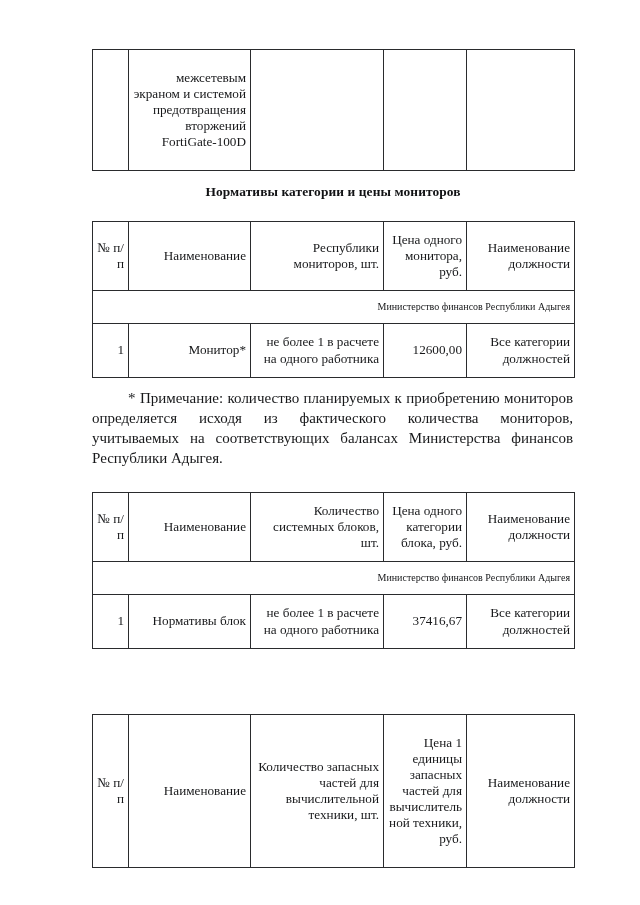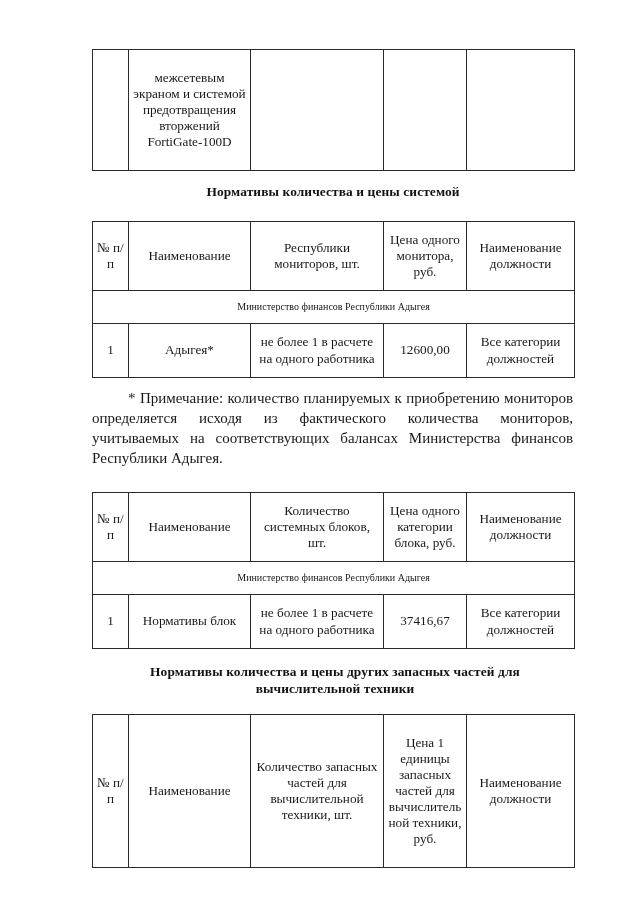--- a/index.html
+++ b/index.html
@@ -27,21 +27,21 @@
 
   
   .doc-table {
     border-collapse: collapse;
     table-layout: fixed;
     position: absolute;
     background: #fff;
   }
   .doc-table td {
     border: 1px solid #2a2b2d;
-    text-align: center;
+    text-align: right;
     vertical-align: middle;
     font-size: 13.2px;
     line-height: 1.22;
     padding: 3px 4px;
     font-family: "Liberation Serif", "DejaVu Serif", serif;
     color: #17181a;
   }
   .cell-num { font-size: 13px; }
   .cell-wide { }
 
@@ -110,21 +110,21 @@
       <tr>
         <td class="cell-num"></td>
         <td class="cell-wide">межсетевым экраном и системой предотвращения вторжений FortiGate-100D</td>
         <td></td>
         <td></td>
         <td></td>
       </tr>
     </tbody>
   </table>
 
-  <div class="section-heading" id="heading-monitors">Нормативы количества и цены системой</div>
+  <div class="section-heading" id="heading-monitors">Нормативы категории и цены мониторов</div>
 
   <table class="doc-table" id="table-monitors">
     <colgroup>
       <col class="c1">
         <col class="c2">
         <col class="c3">
         <col class="c4">
         <col class="c5">
     </colgroup>
     <tbody>
@@ -133,21 +133,21 @@
         <td>Наименование</td>
         <td>Республики мониторов, шт.</td>
         <td>Цена одного монитора, руб.</td>
         <td>Наименование должности</td>
       </tr>
       <tr class="org-row">
         <td colspan="5">Министерство финансов Республики Адыгея</td>
       </tr>
       <tr class="data-row">
         <td class="cell-num">1</td>
-        <td>Адыгея*</td>
+        <td>Монитор*</td>
         <td>не более 1 в расчете на одного работника</td>
         <td>12600,00</td>
         <td>Все категории должностей</td>
       </tr>
     </tbody>
   </table>
 
   <div id="note-monitors">* Примечание: количество планируемых к приобретению мониторов определяется исходя из фактического количества мониторов, учитываемых на соответствующих балансах Министерства финансов Республики Адыгея.</div>
 
 
@@ -173,25 +173,20 @@
       <tr class="data-row">
         <td class="cell-num">1</td>
         <td>Нормативы блок</td>
         <td>не более 1 в расчете на одного работника</td>
         <td>37416,67</td>
         <td>Все категории должностей</td>
       </tr>
     </tbody>
   </table>
 
-  <div class="section-heading" id="heading-spareparts">
-    <span>Нормативы количества и цены других запасных частей для</span>
-    <br>
-    <span>вычислительной техники</span>
-  </div>
 
   <table class="doc-table" id="table-spareparts">
     <colgroup>
       <col class="c1">
         <col class="c2">
         <col class="c3">
         <col class="c4">
         <col class="c5">
     </colgroup>
     <tbody>

